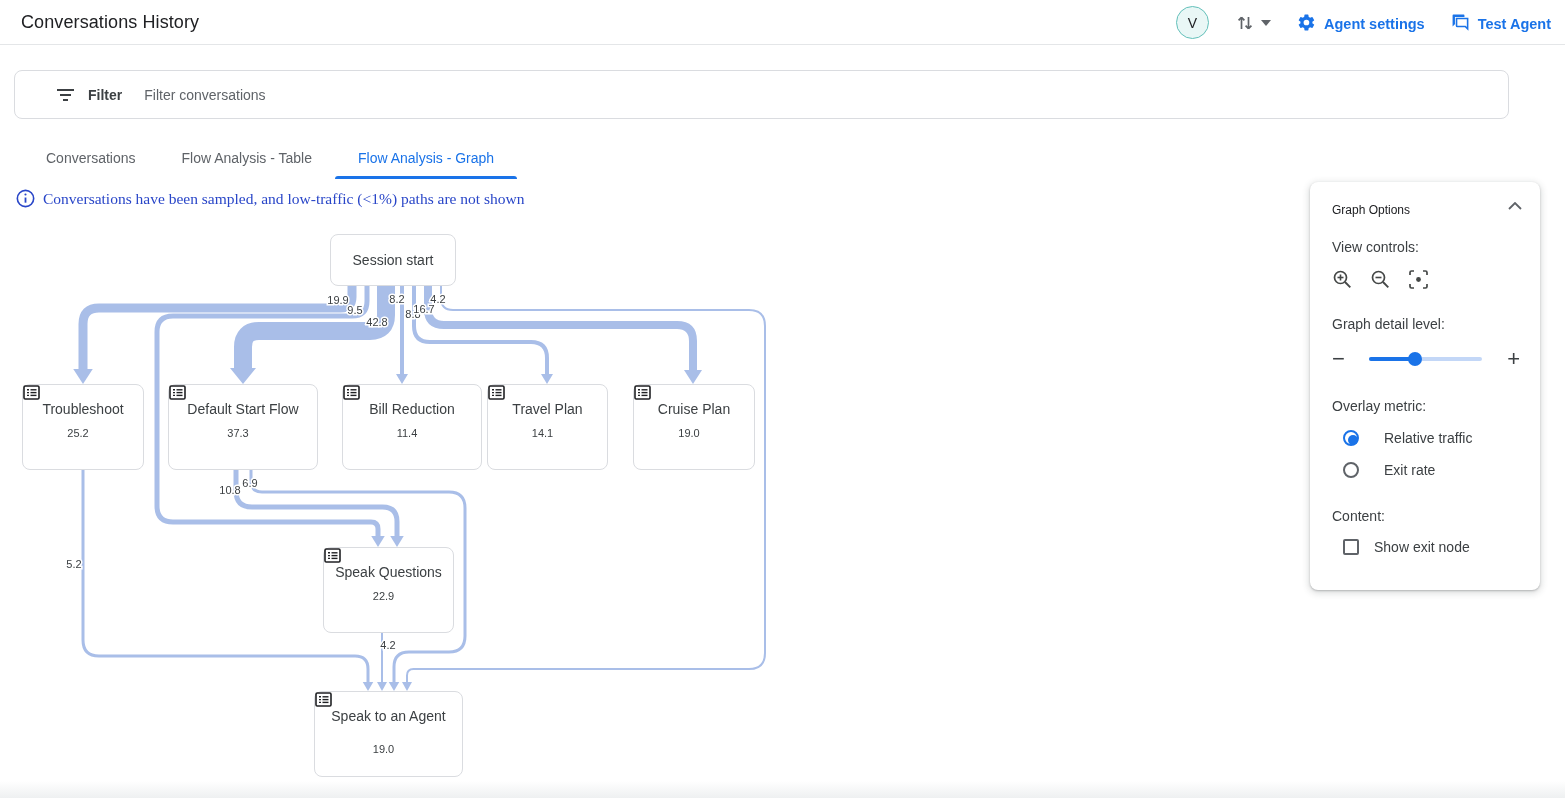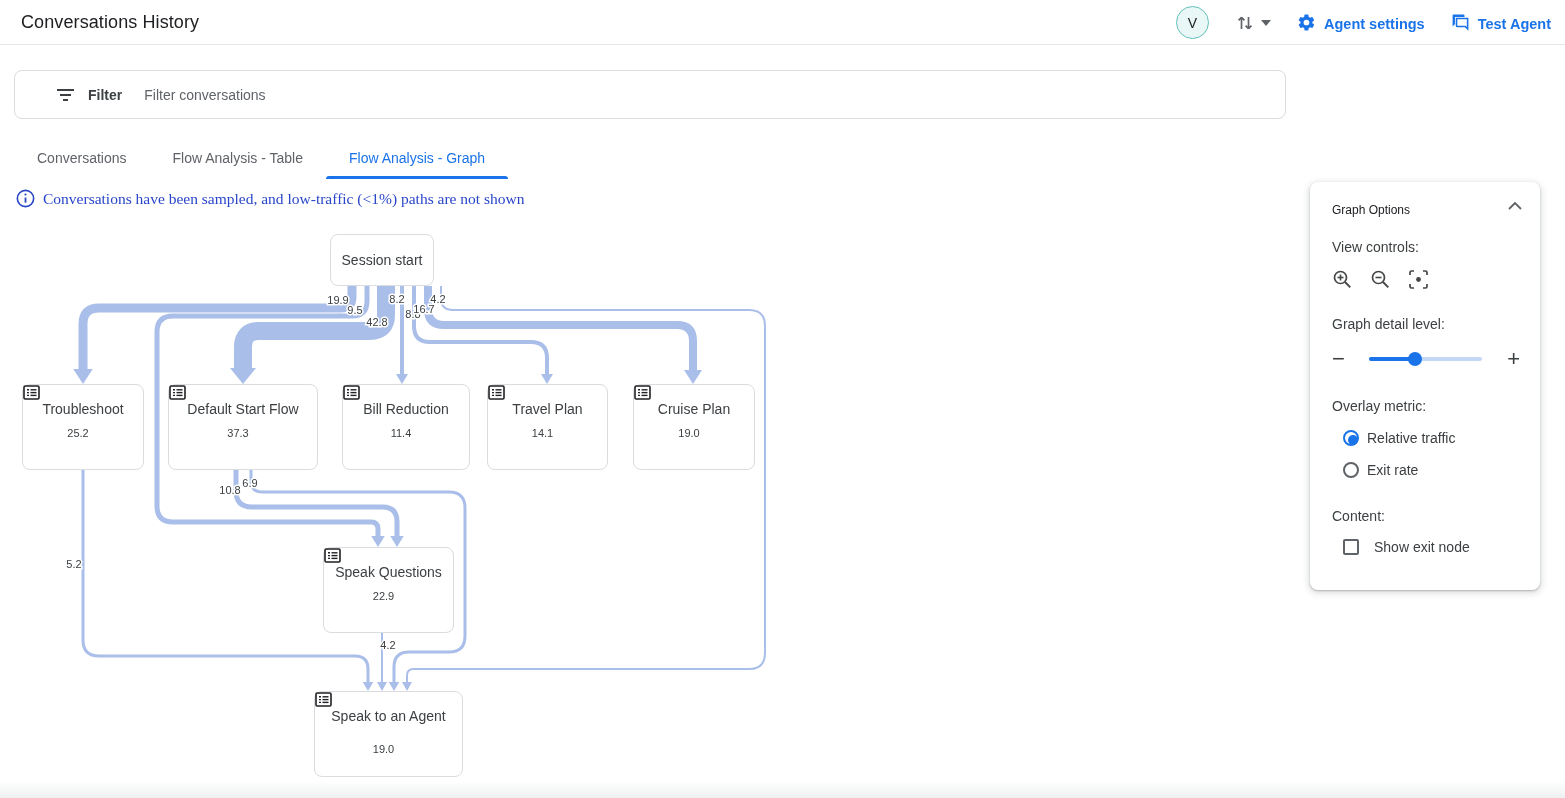--- a/index.html
+++ b/index.html
@@ -10,30 +10,30 @@
   .topbar { position:absolute; left:0; top:0; width:1565px; height:45px;
             border-bottom:1px solid #e4e6e8; background:#fff; display:flex; align-items:center; z-index:5; }
   .page-title { font-size:18px; color:#202124; margin-left:21px; letter-spacing:.1px; }
   .topbar-right { position:absolute; right:14px; top:0; height:45px; display:flex; align-items:center; gap:26px; }
   .avatar { width:33px; height:33px; border-radius:50%; border:1.5px solid #63c0ba; background:#e9f7f6;
             display:flex; align-items:center; justify-content:center; font-size:14px; color:#202124; cursor:pointer; }
   .sortbtn { display:flex; align-items:center; gap:6px; cursor:pointer; }
   .blue-action { display:flex; align-items:flex-end; gap:8px; color:#1a73e8; font-size:14.5px; font-weight:bold; cursor:pointer; }
 
   
-  .filterbar { position:absolute; left:14px; top:70px; width:1272px; height:49px;
+  .filterbar { position:absolute; left:14px; top:70px; width:1495px; height:49px;
                border:1px solid #dadce0; border-radius:8px; display:flex; align-items:center; }
   .filterbar .flabel { font-size:14px; font-weight:bold; color:#3c4043; margin-left:13px; }
   .filterbar input { border:none; outline:none; font-size:14px; color:#5f6368; margin-left:22px; width:900px;
                      font-family:"Liberation Sans", sans-serif; background:transparent; }
   .filterbar input::placeholder { color:#5f6368; opacity:1; }
   .filter-icon { margin-left:41px; }
 
   
-  .tabs { position:absolute; left:14px; top:138px; display:flex; }
+  .tabs { position:absolute; left:23px; top:138px; display:flex; }
   .tab { position:relative; height:40px; padding:0 23px; display:flex; align-items:center;
          font-size:14px; font-weight:500; color:#5f6368; cursor:pointer; white-space:nowrap; }
   .tab.active { color:#1a73e8; }
   .tab.active::after { content:""; position:absolute; left:0; right:0; bottom:-1px; height:3px;
                        background:#1a73e8; border-radius:3px 3px 0 0; }
 
   
   .notice { position:absolute; left:16px; top:189px; display:flex; align-items:center; gap:8px; }
   .notice-text { font-family:"Liberation Serif", serif; font-size:15.5px; color:#2946c8; }
 
@@ -59,21 +59,21 @@
   .viewctl-icons { margin-top:14px; display:flex; gap:17px; align-items:center; }
   .icon-btn { cursor:pointer; display:flex; }
   .detail-label { margin-top:26px; }
   .slider-row { margin-top:16px; display:flex; align-items:center; }
   .minusplus { font-size:22px; color:#3c4043; cursor:pointer; line-height:1; }
   .slider { position:relative; width:114px; height:14px; margin:0 25px 0 24px; cursor:pointer; }
   .slider .track { position:absolute; left:0; right:0; top:5px; height:4px; border-radius:2px; background:#c3d7f7; }
   .slider .fill  { position:absolute; left:0; top:5px; height:4px; border-radius:2px; background:#1a73e8; }
   .slider .thumb { position:absolute; top:0; width:14px; height:14px; border-radius:50%; background:#1a73e8; }
   .overlay-label { margin-top:28px; }
-  .radio-row { margin-top:16px; display:flex; align-items:center; gap:8px; margin-left:11px; cursor:pointer; }
+  .radio-row { margin-top:16px; display:flex; align-items:center; gap:25px; margin-left:11px; cursor:pointer; }
   .radio { width:16px; height:16px; border-radius:50%; border:2px solid #5f6368; position:relative; }
   .radio.sel { border-color:#1a73e8; }
   .radio.sel::after { content:""; position:absolute; left:3px; top:3px; width:10px; height:10px;
                       border-radius:50%; background:#1a73e8; }
   .content-label { margin-top:30px; }
   .check-row { margin-top:15px; display:flex; align-items:center; gap:15px; margin-left:11px; cursor:pointer; }
   .checkbox { width:16px; height:16px; border:2px solid #5f6368; border-radius:2px; background:#fff; }
 
   .bottom-strip { position:absolute; left:0; bottom:0; width:1565px; height:17px;
                   background:linear-gradient(to bottom, #ffffff, #eef0f1); }
@@ -111,21 +111,21 @@
       <polygon points="390.25,536 403.75,536 397,547" fill="#a9bee8"></polygon>
       <text x="230" y="494" text-anchor="middle" style="font:11px &quot;Liberation Sans&quot;,sans-serif; fill:#3c4043; paint-order:stroke; stroke:#ffffff; stroke-width:3px;">10.8</text>
       <path d="M 251 470 L 251 481 Q 251 492 262 492 L 449 492 Q 465 492 465 508 L 465 636 Q 465 652 449 652 L 409 652 Q 394 652 394 667 L 394 682" fill="none" stroke="#a9bee8" stroke-width="3"></path>
       <polygon points="388.75,682 399.25,682 394,691" fill="#a9bee8"></polygon>
       <text x="250" y="487" text-anchor="middle" style="font:11px &quot;Liberation Sans&quot;,sans-serif; fill:#3c4043; paint-order:stroke; stroke:#ffffff; stroke-width:3px;">6.9</text>
       <path d="M 382 633 L 382 682" fill="none" stroke="#a9bee8" stroke-width="2"></path>
       <polygon points="377,682 387,682 382,691" fill="#a9bee8"></polygon>
       <text x="388" y="649" text-anchor="middle" style="font:11px &quot;Liberation Sans&quot;,sans-serif; fill:#3c4043; paint-order:stroke; stroke:#ffffff; stroke-width:3px;">4.2</text>
     </svg>
   <div id="nodes-host">
-      <div class="gnode center" style="left: 330px; top: 234px; width: 104px; height: 52px;">
+      <div class="gnode center" style="left: 330px; top: 234px; width: 126px; height: 52px;">
         <div class="ntitle">Session start</div>
       </div>
       <div class="gnode" style="left: 22px; top: 384px; width: 122px; height: 86px;">
         <div class="ntitle">Troubleshoot</div>
         <div class="nval">
           <span>25.2</span>
           <span class="nicon">
             <svg width="17" height="15" viewBox="0 0 17 15">
               <rect x="1" y="1" width="15" height="13" rx="1.2" fill="none" stroke="#202124" stroke-width="1.6"></rect>
               <line x1="4" y1="4.8" x2="6" y2="4.8" stroke="#202124" stroke-width="1.4"></line>
@@ -148,21 +148,21 @@
               <line x1="4" y1="4.8" x2="6" y2="4.8" stroke="#202124" stroke-width="1.4"></line>
               <line x1="7.5" y1="4.8" x2="13.5" y2="4.8" stroke="#202124" stroke-width="1.4"></line>
               <line x1="4" y1="7.6" x2="6" y2="7.6" stroke="#202124" stroke-width="1.4"></line>
               <line x1="7.5" y1="7.6" x2="13.5" y2="7.6" stroke="#202124" stroke-width="1.4"></line>
               <line x1="4" y1="10.4" x2="6" y2="10.4" stroke="#202124" stroke-width="1.4"></line>
               <line x1="7.5" y1="10.4" x2="13.5" y2="10.4" stroke="#202124" stroke-width="1.4"></line>
             </svg>
           </span>
         </div>
       </div>
-      <div class="gnode" style="left: 342px; top: 384px; width: 128px; height: 86px;">
+      <div class="gnode" style="left: 342px; top: 384px; width: 140px; height: 86px;">
         <div class="ntitle">Bill Reduction</div>
         <div class="nval">
           <span>11.4</span>
           <span class="nicon">
             <svg width="17" height="15" viewBox="0 0 17 15">
               <rect x="1" y="1" width="15" height="13" rx="1.2" fill="none" stroke="#202124" stroke-width="1.6"></rect>
               <line x1="4" y1="4.8" x2="6" y2="4.8" stroke="#202124" stroke-width="1.4"></line>
               <line x1="7.5" y1="4.8" x2="13.5" y2="4.8" stroke="#202124" stroke-width="1.4"></line>
               <line x1="4" y1="7.6" x2="6" y2="7.6" stroke="#202124" stroke-width="1.4"></line>
               <line x1="7.5" y1="7.6" x2="13.5" y2="7.6" stroke="#202124" stroke-width="1.4"></line>

